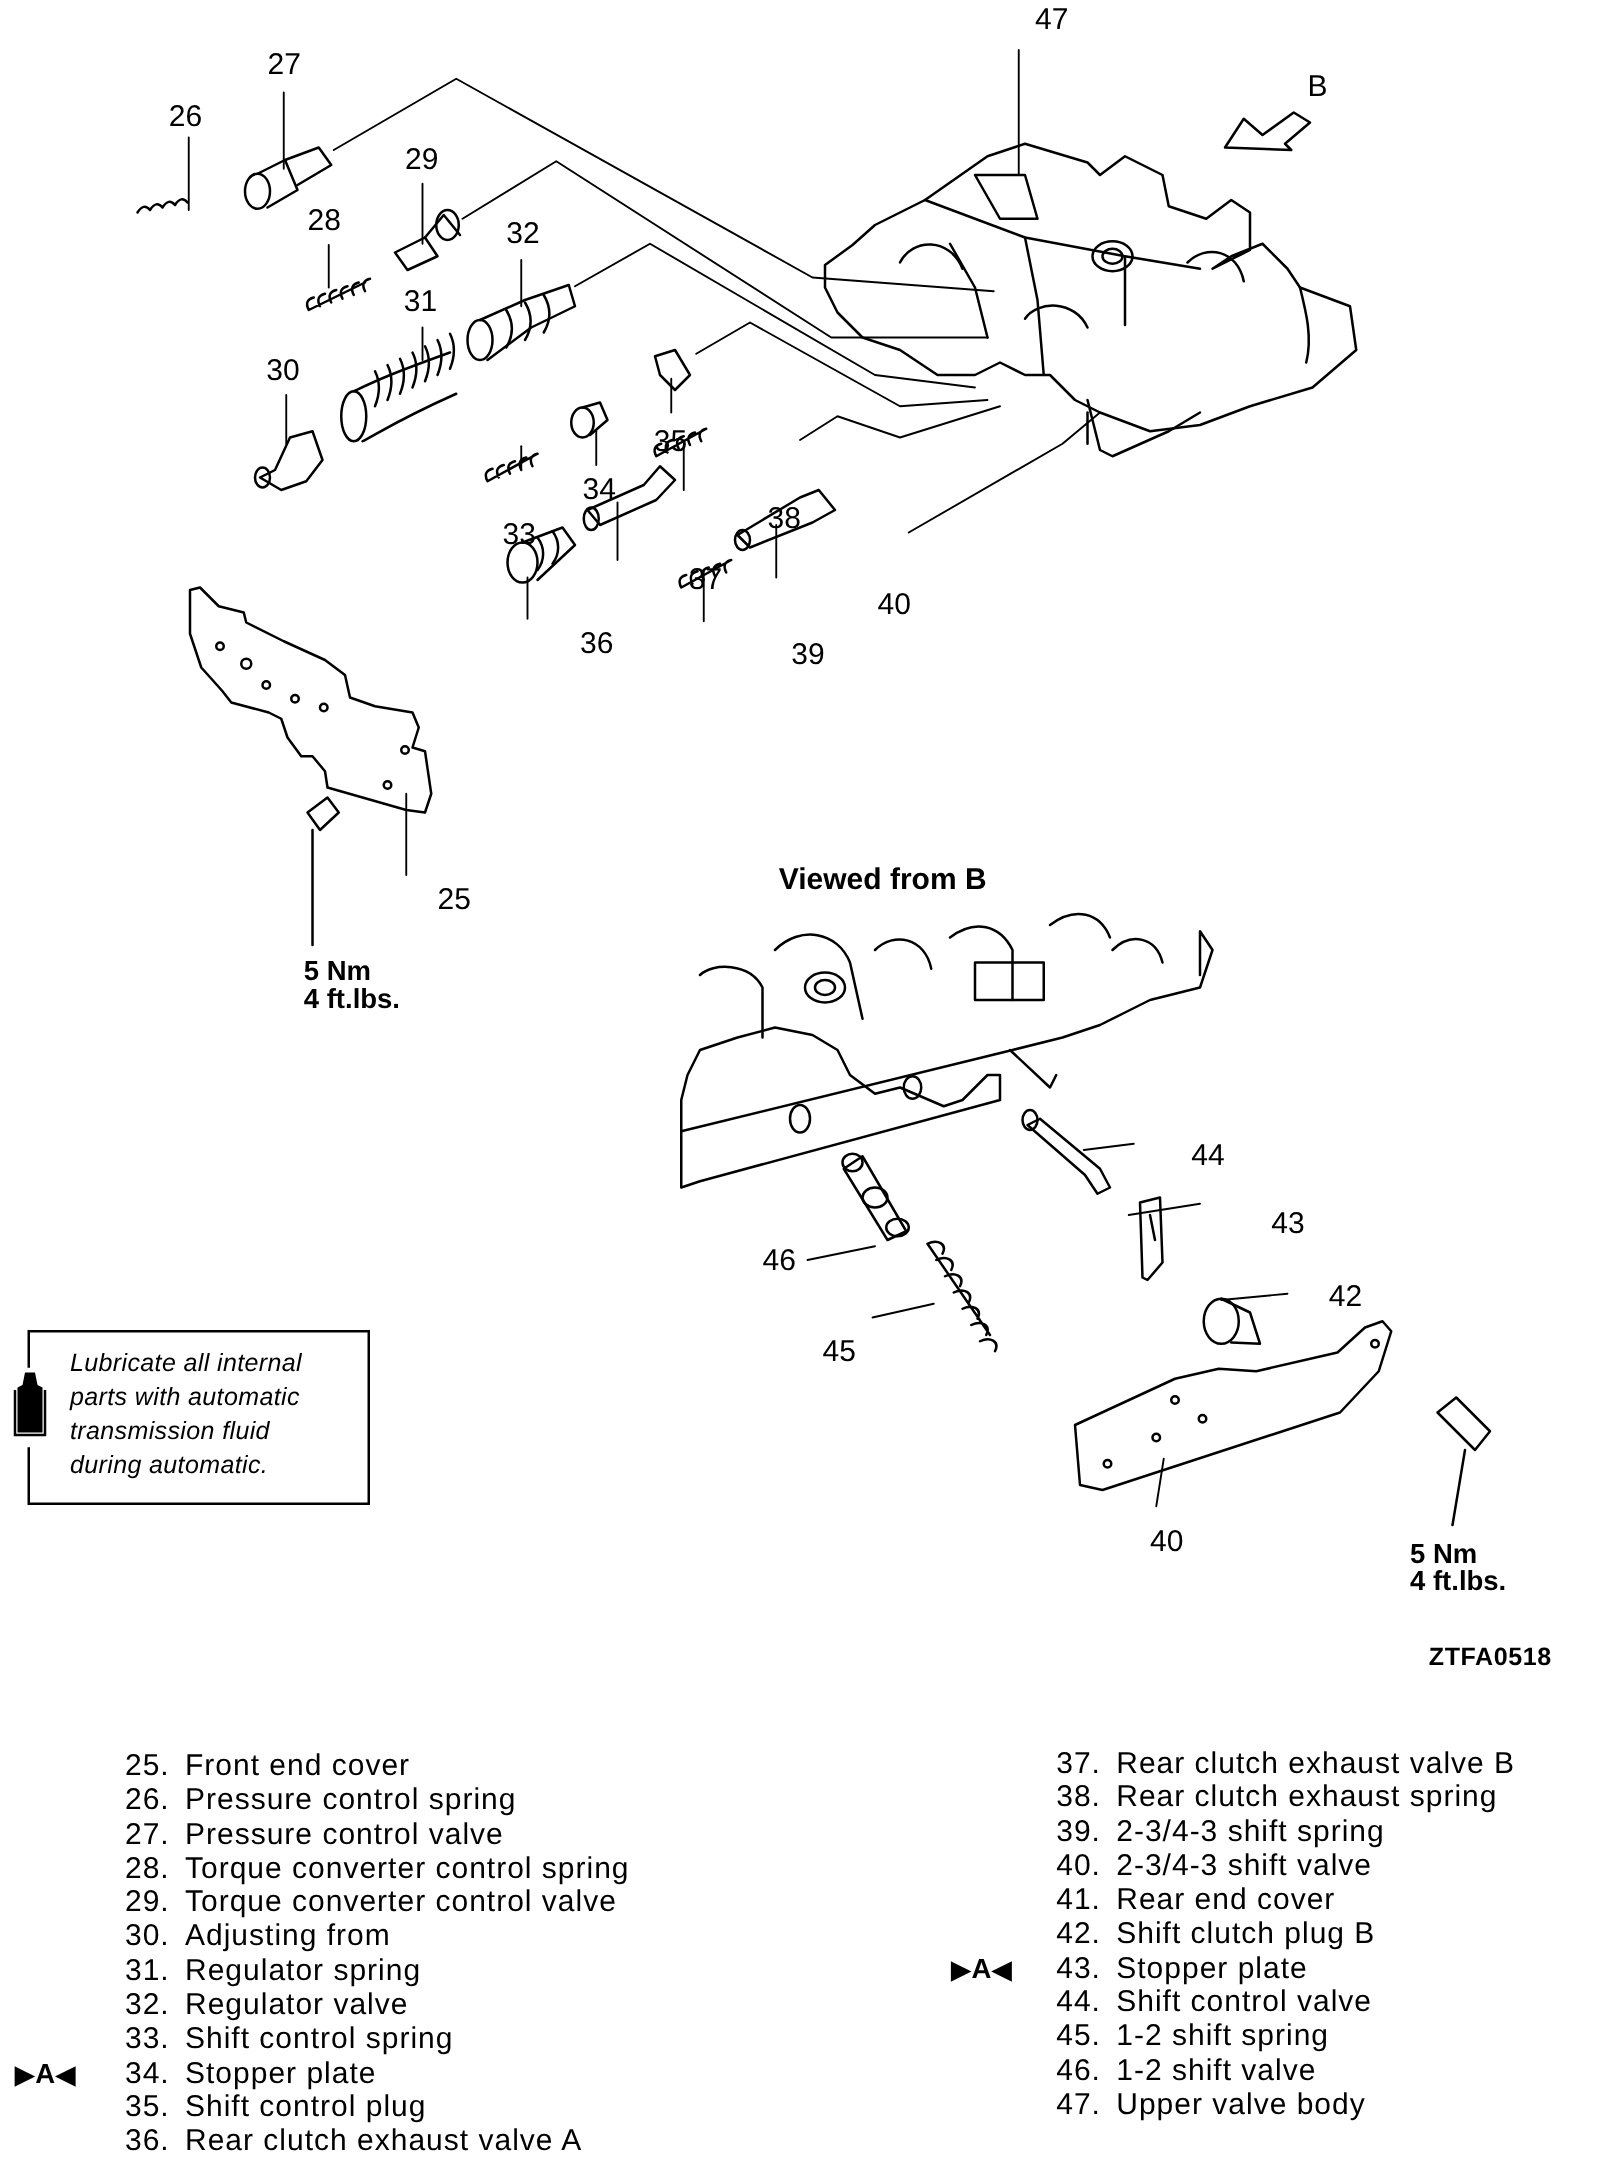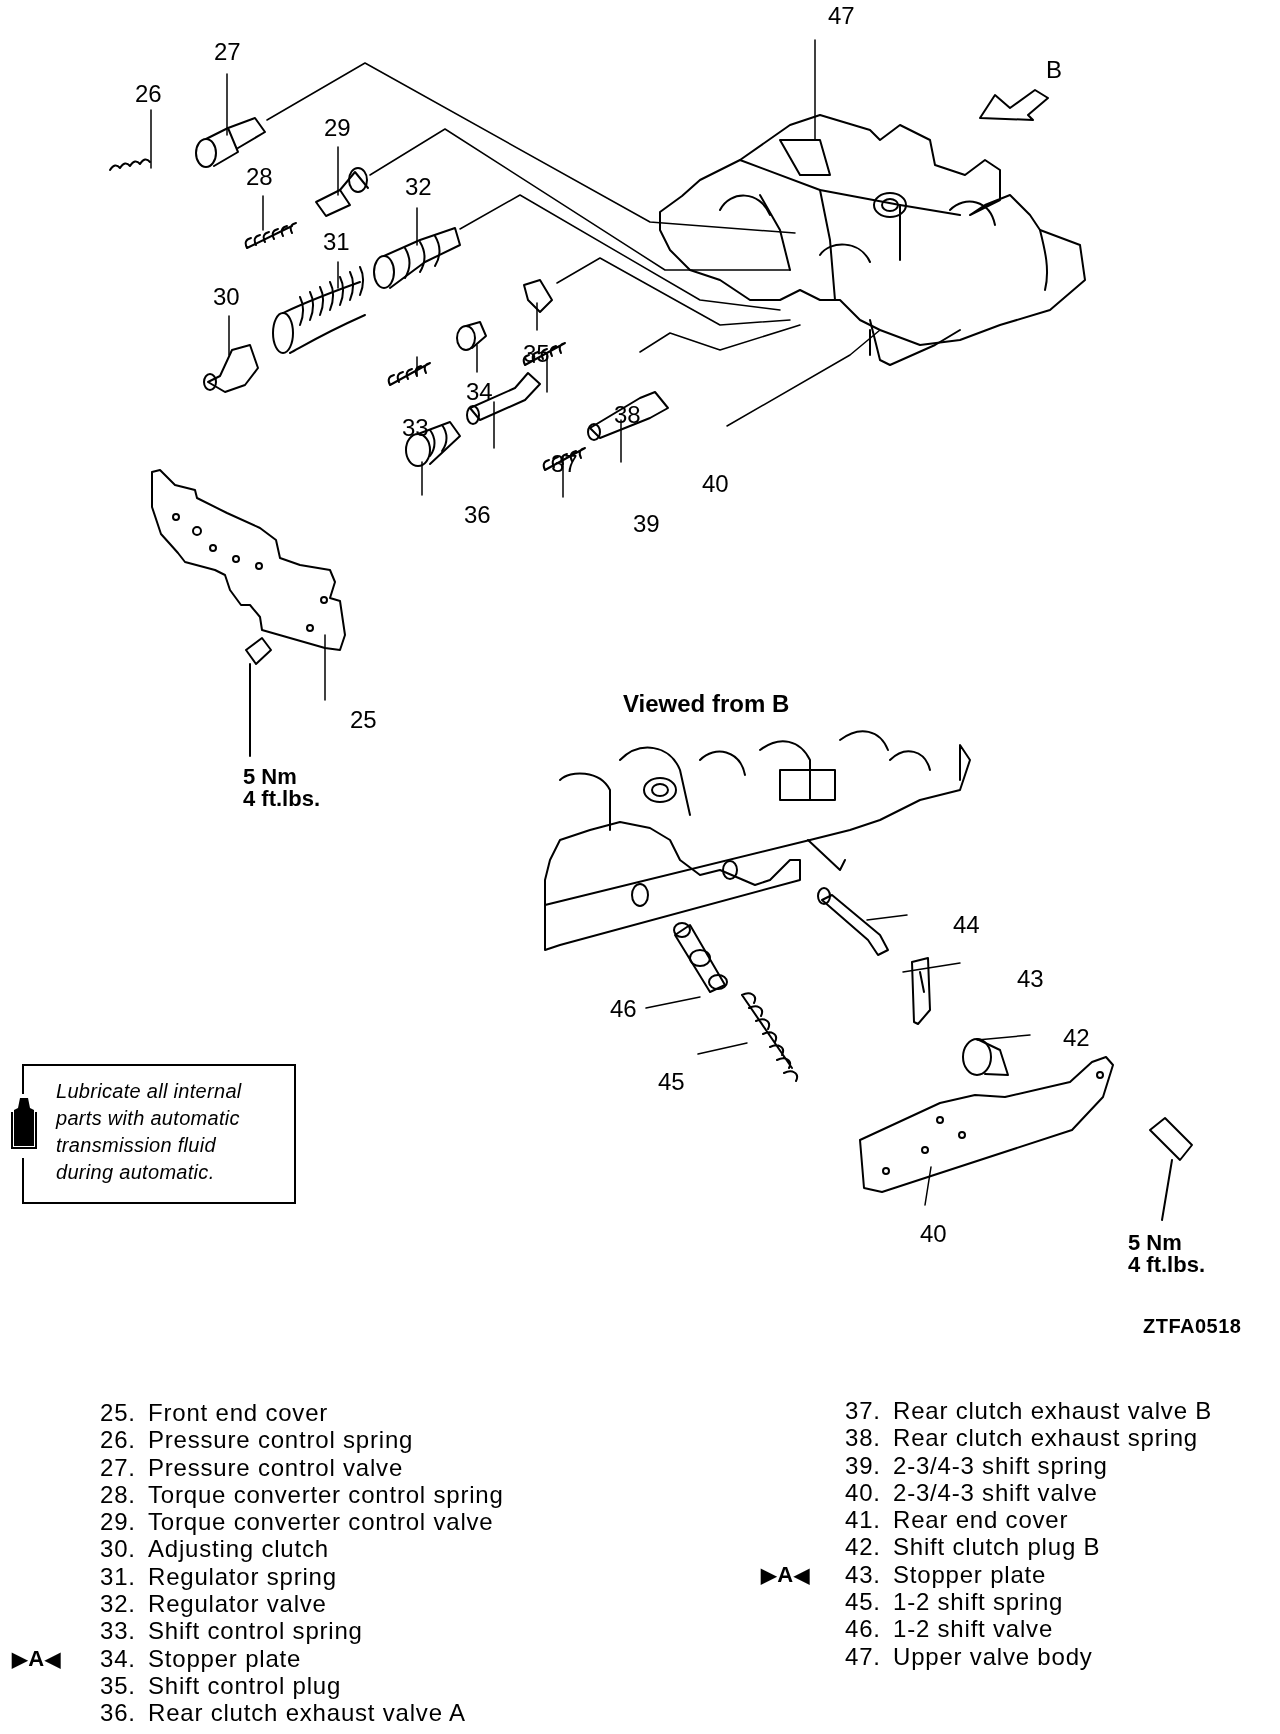--- a/index.html
+++ b/index.html
@@ -283,32 +283,33 @@
     <div>during automatic.</div>
   </div>
 </div>
 
 <div class="legend" id="legend-left">
     <div class="row"><span class="num">25.</span><span>Front end cover</span></div>
     <div class="row"><span class="num">26.</span><span>Pressure control spring</span></div>
     <div class="row"><span class="num">27.</span><span>Pressure control valve</span></div>
     <div class="row"><span class="num">28.</span><span>Torque converter control spring</span></div>
     <div class="row"><span class="num">29.</span><span>Torque converter control valve</span></div>
-    <div class="row"><span class="num">30.</span><span>Adjusting clutch</span></div>
+    <div class="row"><span class="num">30.</span><span>Adjusting from</span></div>
     <div class="row"><span class="num">31.</span><span>Regulator spring</span></div>
     <div class="row"><span class="num">32.</span><span>Regulator valve</span></div>
     <div class="row"><span class="num">33.</span><span>Shift control spring</span></div>
     <div class="row"><span class="marker"><span class="tri">▶</span><span>A</span><span class="tri">◀</span></span><span class="num">34.</span><span>Stopper plate</span></div>
     <div class="row"><span class="num">35.</span><span>Shift control plug</span></div>
     <div class="row"><span class="num">36.</span><span>Rear clutch exhaust valve A</span></div>
   </div>
 <div class="legend" id="legend-right">
     <div class="row"><span class="num">37.</span><span>Rear clutch exhaust valve B</span></div>
     <div class="row"><span class="num">38.</span><span>Rear clutch exhaust spring</span></div>
     <div class="row"><span class="num">39.</span><span>2-3/4-3 shift spring</span></div>
     <div class="row"><span class="num">40.</span><span>2-3/4-3 shift valve</span></div>
     <div class="row"><span class="num">41.</span><span>Rear end cover</span></div>
     <div class="row"><span class="num">42.</span><span>Shift clutch plug B</span></div>
     <div class="row"><span class="marker"><span class="tri">▶</span><span>A</span><span class="tri">◀</span></span><span class="num">43.</span><span>Stopper plate</span></div>
+    <div class="row"><span class="num">44.</span><span>Shift control valve</span></div>
     <div class="row"><span class="num">45.</span><span>1-2 shift spring</span></div>
     <div class="row"><span class="num">46.</span><span>1-2 shift valve</span></div>
     <div class="row"><span class="num">47.</span><span>Upper valve body</span></div>
   </div>
 
 </body></html>

